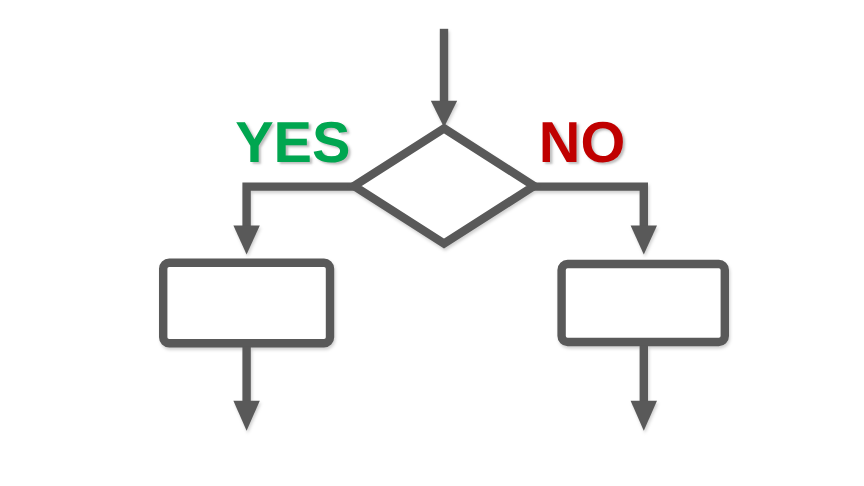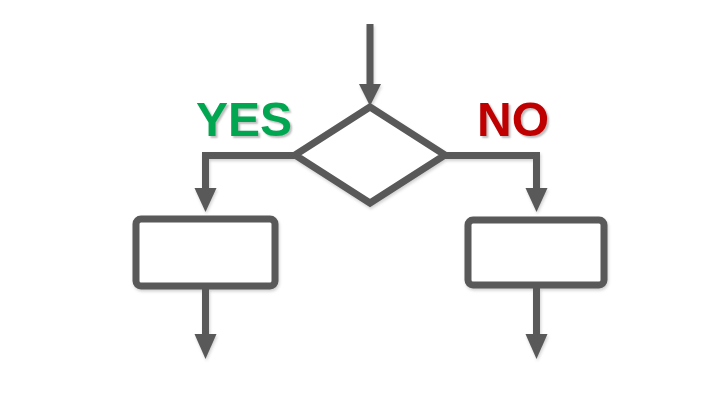--- a/index.html
+++ b/index.html
@@ -52,21 +52,20 @@
     user-select: none;
   }
   .yes-label {
     left: 244px;
     color: var(--yes-text, #00A650);
     text-align: right;
   }
   .no-label {
     left: 485px;
     color: var(--no-text, #C00000);
-    margin-left: 28px;
   }
 </style>
 </head>
 <body>
 
 <div class="stage">
 
   <svg class="diagram-svg" viewBox="0 0 720 405" xmlns="http://www.w3.org/2000/svg">
 
     <g>

